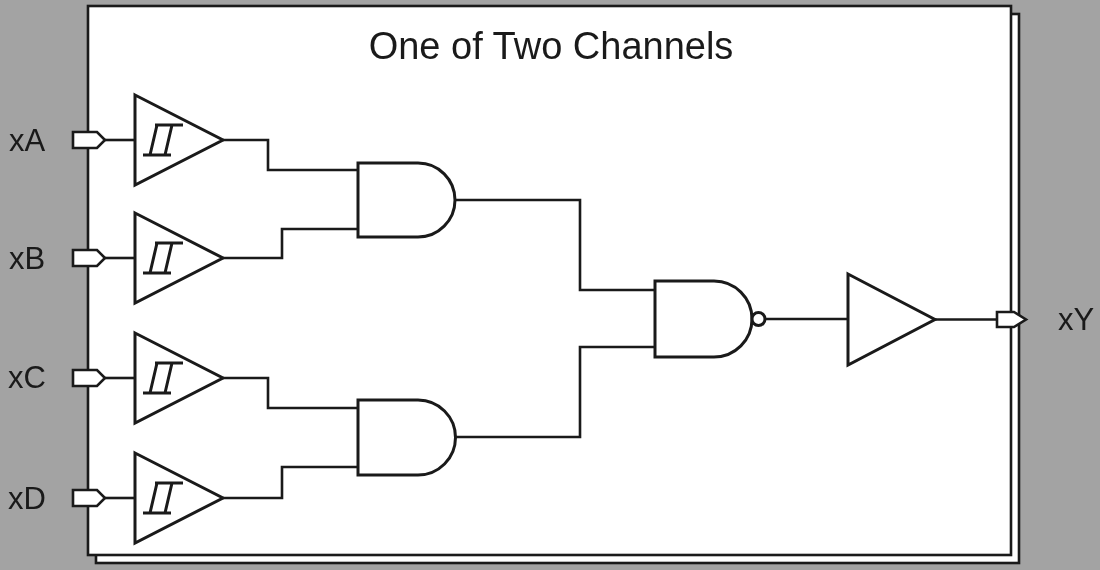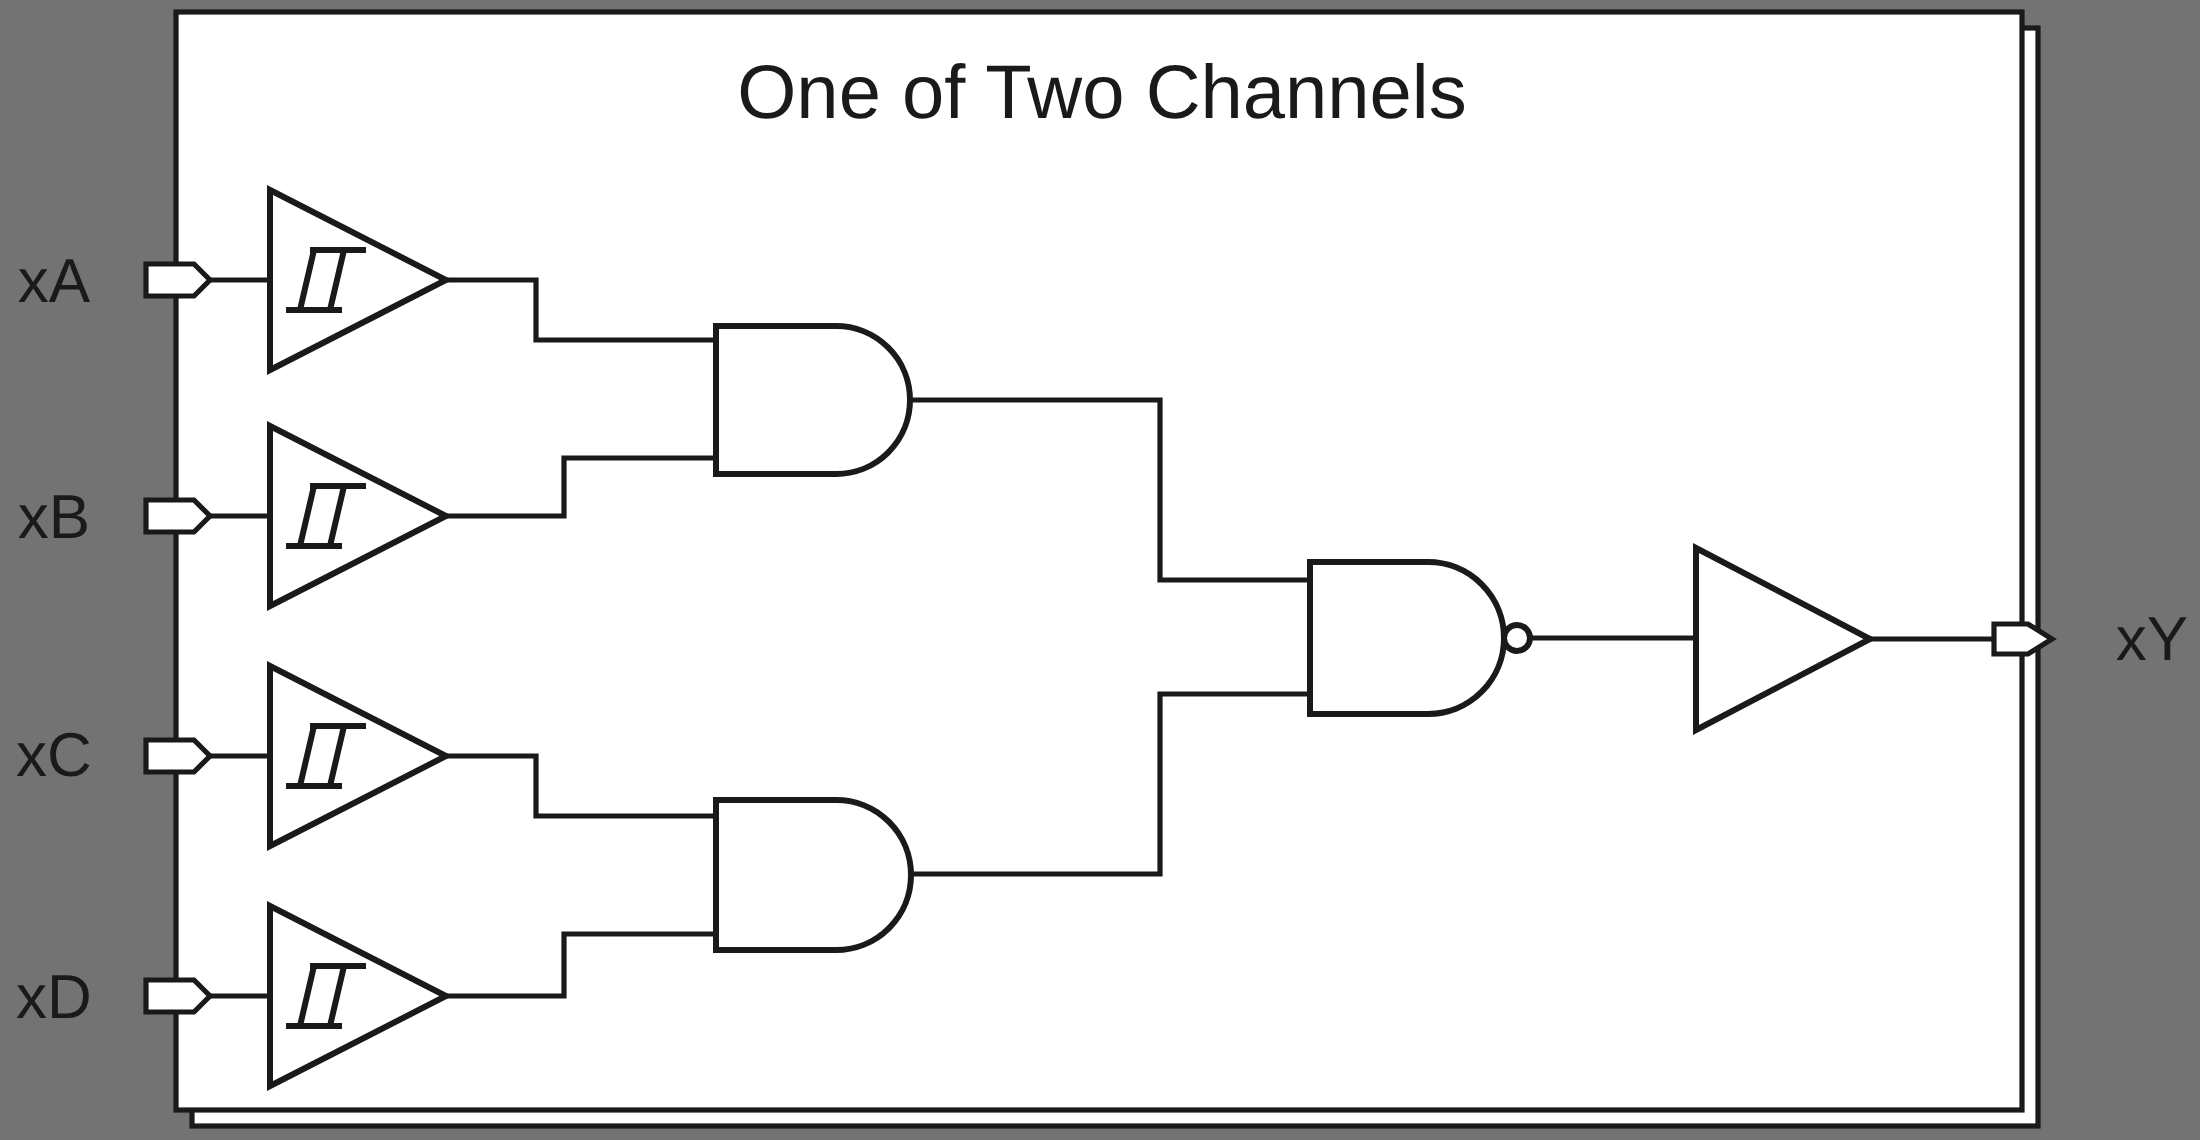--- a/index.html
+++ b/index.html
@@ -8,21 +8,21 @@
     background: #ffffff;
     width: 1100px;
     height: 570px;
     overflow: hidden;
     font-family: "Liberation Sans", sans-serif;
   }
   .stage {
     position: relative;
     width: 1100px;
     height: 570px;
-    background: #737373;
+    background: #a3a3a3;
   }
   svg { display: block; }
   .outline {
     fill: #ffffff;
     stroke: var(--line, #1a1a1a);
     stroke-width: 2.6px;
   }
   .wire {
     fill: none;
     stroke: var(--line, #1a1a1a);

